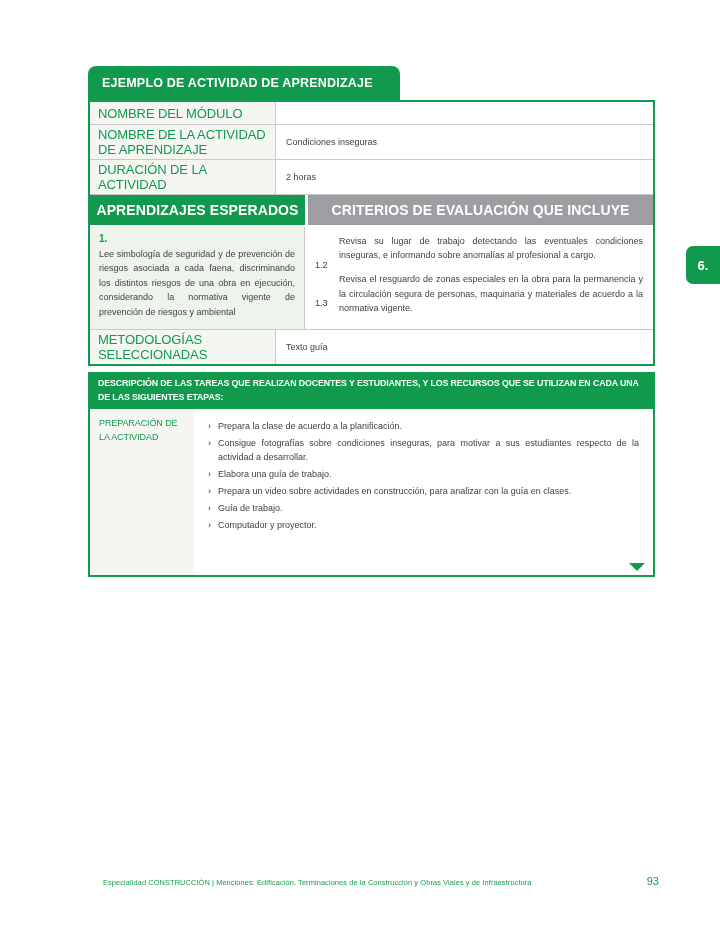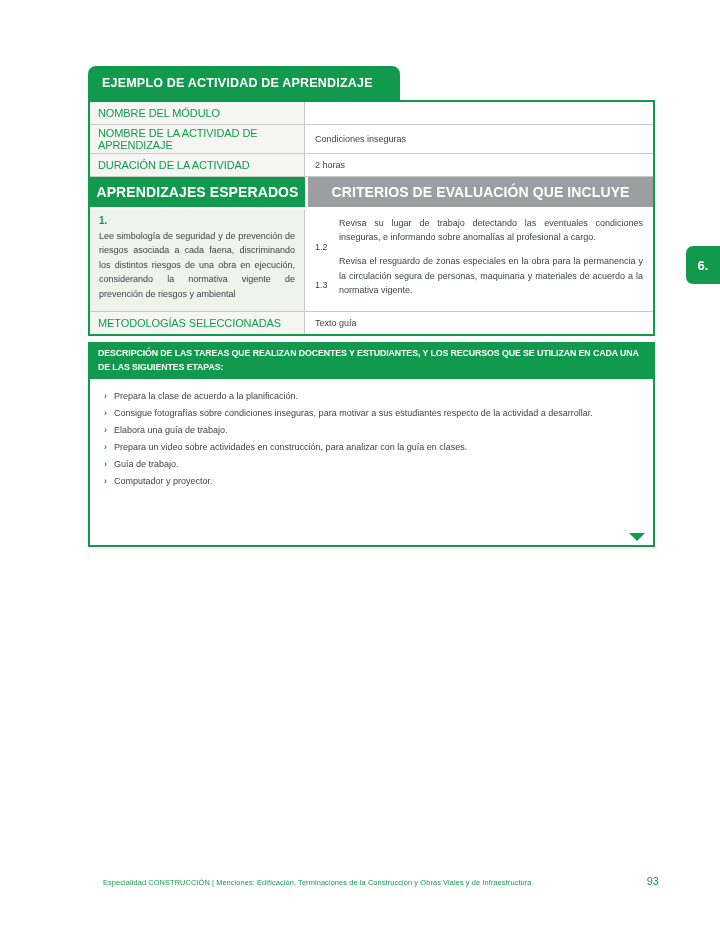--- a/index.html
+++ b/index.html
@@ -18,22 +18,22 @@
 
   .title-tab{
     width:312px;height:34px;background:var(--green);color:#fff;
     border-radius:8px 8px 0 0;display:flex;align-items:center;
     padding-left:14px;font-weight:bold;font-size:12.5px;letter-spacing:.2px;
   }
 
   .main-table{border:2px solid var(--green);background:#fff;}
   .info-row{display:flex;border-bottom:1px solid var(--line);min-height:23px;}
   .info-label{
-    width:215px;flex:none;background:var(--label-bg);color:var(--green);
-    font-size:11px;display:flex;align-items:center;padding:2px 8px;
+    width:186px;flex:none;background:var(--label-bg);color:var(--green);
+    font-size:13px;display:flex;align-items:center;padding:2px 8px;
     border-right:1px solid var(--line);letter-spacing:-0.1px;
   }
   .info-value{flex:1;display:flex;align-items:center;padding:2px 10px;font-size:9px;color:var(--text);}
   .info-value.bold{font-weight:bold;}
 
   .col-header-row{display:flex;gap:3px;}
   .col-header{
     color:#fff;font-weight:bold;font-size:14px;text-align:center;
     padding:7px 4px;letter-spacing:.1px;
   }
@@ -142,20 +142,21 @@
 
       <div class="method-row">
         <div class="info-label">METODOLOGÍAS SELECCIONADAS</div>
         <div class="info-value">Texto guía</div>
       </div>
     </div>
 
     <div class="desc-banner">DESCRIPCIÓN DE LAS TAREAS QUE REALIZAN DOCENTES Y ESTUDIANTES, Y LOS RECURSOS QUE SE UTILIZAN EN CADA UNA DE LAS SIGUIENTES ETAPAS:</div>
 
     <div class="prep-section">
+      <div class="prep-label">PREPARACIÓN DE LA ACTIVIDAD</div>
       <div class="prep-content">
 
         <div class="bullet-item">
           <span class="bullet">›</span>
           <span class="bullet-text">Prepara la clase de acuerdo a la planificación.</span>
         </div>
         <div class="bullet-item">
           <span class="bullet">›</span>
           <span class="bullet-text">Consigue fotografías sobre condiciones inseguras, para motivar a sus estudiantes respecto de la actividad a desarrollar.</span>
         </div>

